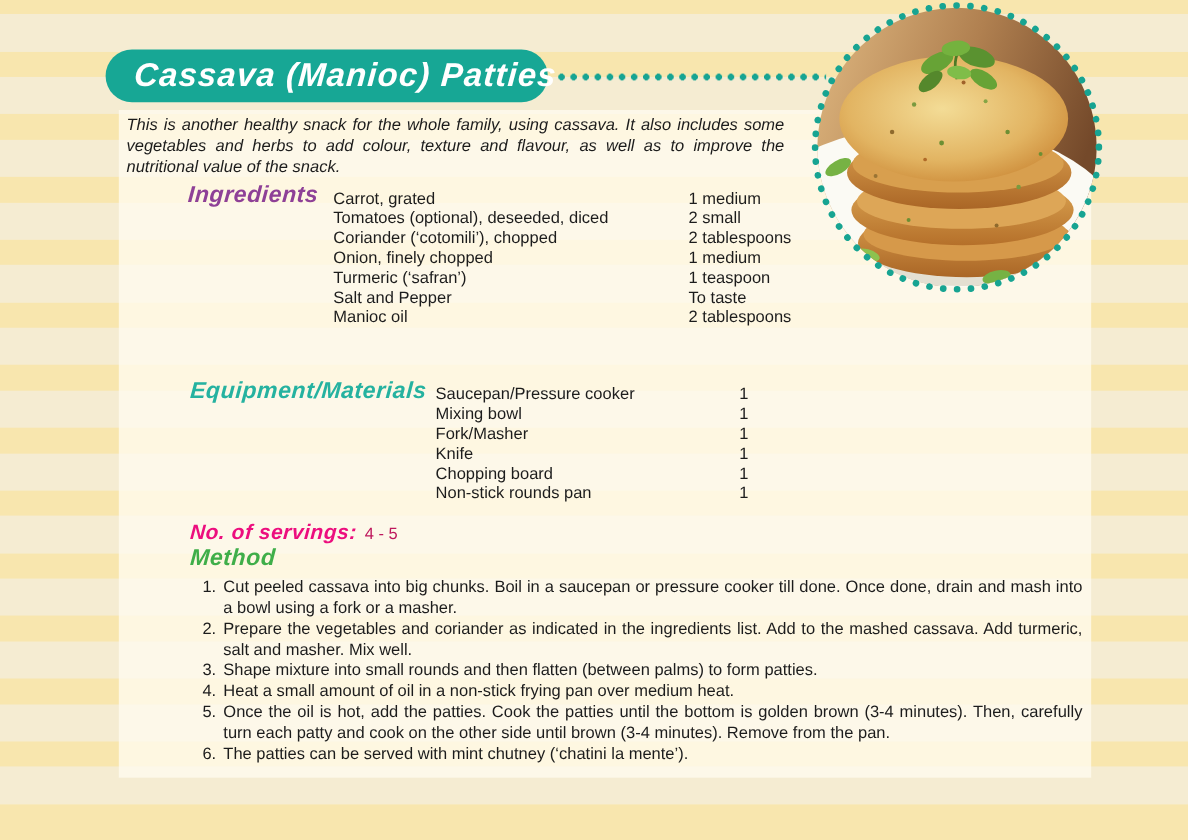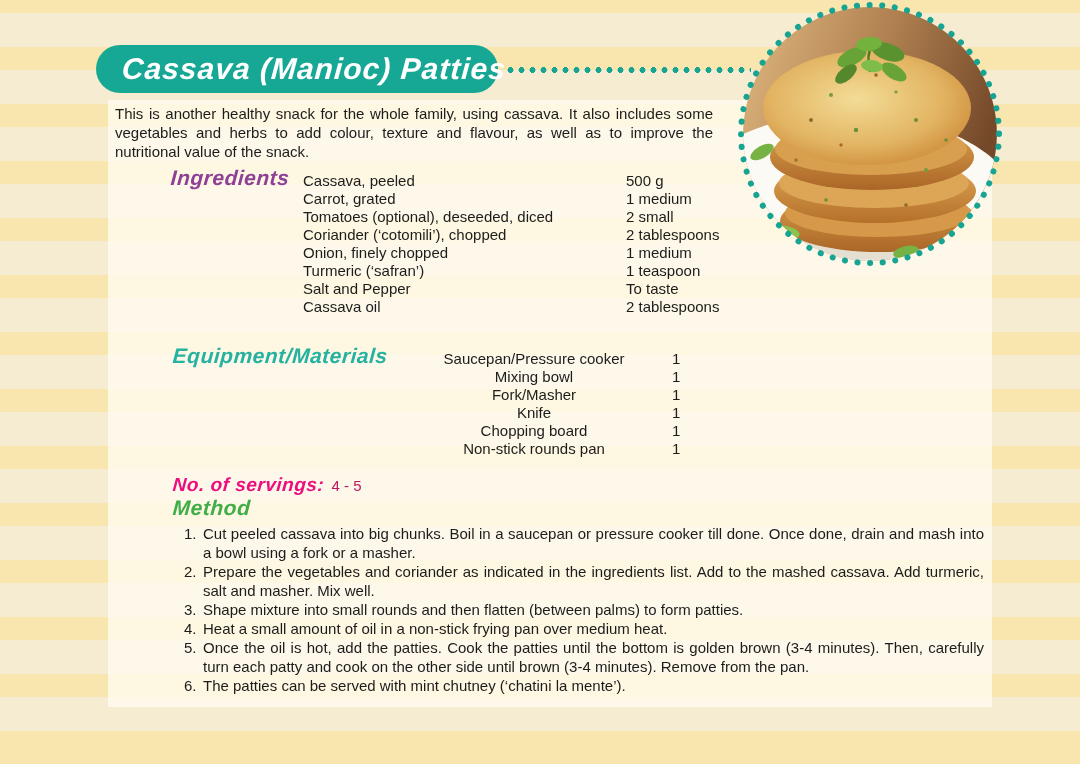--- a/index.html
+++ b/index.html
@@ -76,35 +76,36 @@
 
   .intro {
     position: absolute;
     left: 7px;
     top: 4px;
     width: 598px;
     margin: 0;
     font-size: 15px;
     line-height: 19px;
     text-align: justify;
+    font-style: italic;
   }
 
   .script {
     font-style: italic;
     font-weight: bold;
     letter-spacing: 0.5px;
     transform: skewX(-4deg);
     transform-origin: left bottom;
   }
   .h-ingredients { position: absolute; left: 62px;  top: 66px;  font-size: 21px; color: #8e4097; }
   .h-equipment   { position: absolute; left: 64px;  top: 244px; font-size: 21px; color: #25b2a0; }
   .h-method      { position: absolute; left: 64px;  top: 396px; font-size: 21px; color: #3fae49; }
 
   .ing-rows { position: absolute; left: 195px; top: 72px; }
-  .eq-rows  { position: absolute; left: 288px; top: 250px; text-align: center; }
+  .eq-rows  { position: absolute; left: 288px; top: 250px; }
   .row { display: flex; font-size: 15px; line-height: 18px; }
   .ing-rows .name { width: 323px; }
   .eq-rows  .name { width: 276px; }
   .row .qty { white-space: nowrap; }
 
   .servings-line {
     position: absolute;
     left: 64px;
     top: 374px;
     display: flex;
@@ -144,24 +145,20 @@
 </head>
 <body>
 
 <div class="panel">
 
   <p class="intro">This is another healthy snack for the whole family, using cassava. It also includes some vegetables and herbs to add colour, texture and flavour, as well as to improve the nutritional value of the snack.</p>
 
   <div class="script h-ingredients">Ingredients</div>
   <div class="ing-rows">
     <div class="row">
-        <span class="name">Cassava, peeled</span>
-        <span class="qty">500 g</span>
-      </div>
-    <div class="row">
         <span class="name">Carrot, grated</span>
         <span class="qty">1 medium</span>
       </div>
     <div class="row">
         <span class="name">Tomatoes (optional), deseeded, diced</span>
         <span class="qty">2 small</span>
       </div>
     <div class="row">
         <span class="name">Coriander (‘cotomili’), chopped</span>
         <span class="qty">2 tablespoons</span>
@@ -172,21 +169,21 @@
       </div>
     <div class="row">
         <span class="name">Turmeric (‘safran’)</span>
         <span class="qty">1 teaspoon</span>
       </div>
     <div class="row">
         <span class="name">Salt and Pepper</span>
         <span class="qty">To taste</span>
       </div>
     <div class="row">
-        <span class="name">Cassava oil</span>
+        <span class="name">Manioc oil</span>
         <span class="qty">2 tablespoons</span>
       </div>
   </div>
 
   <div class="script h-equipment">Equipment/Materials</div>
   <div class="eq-rows">
     <div class="row">
         <span class="name">Saucepan/Pressure cooker</span>
         <span class="qty">1</span>
       </div>

